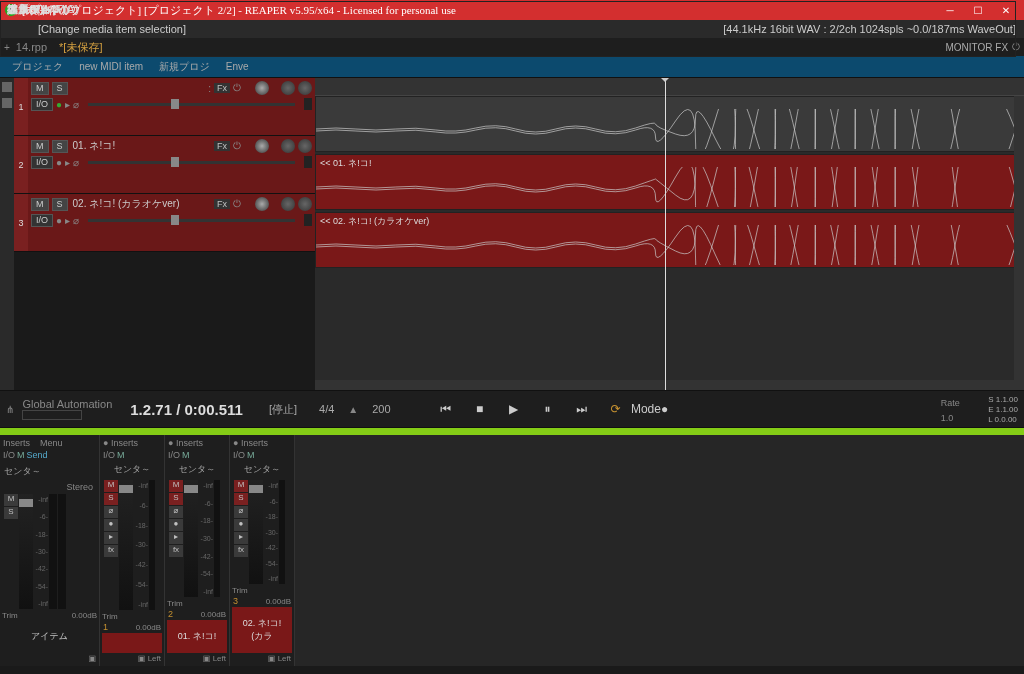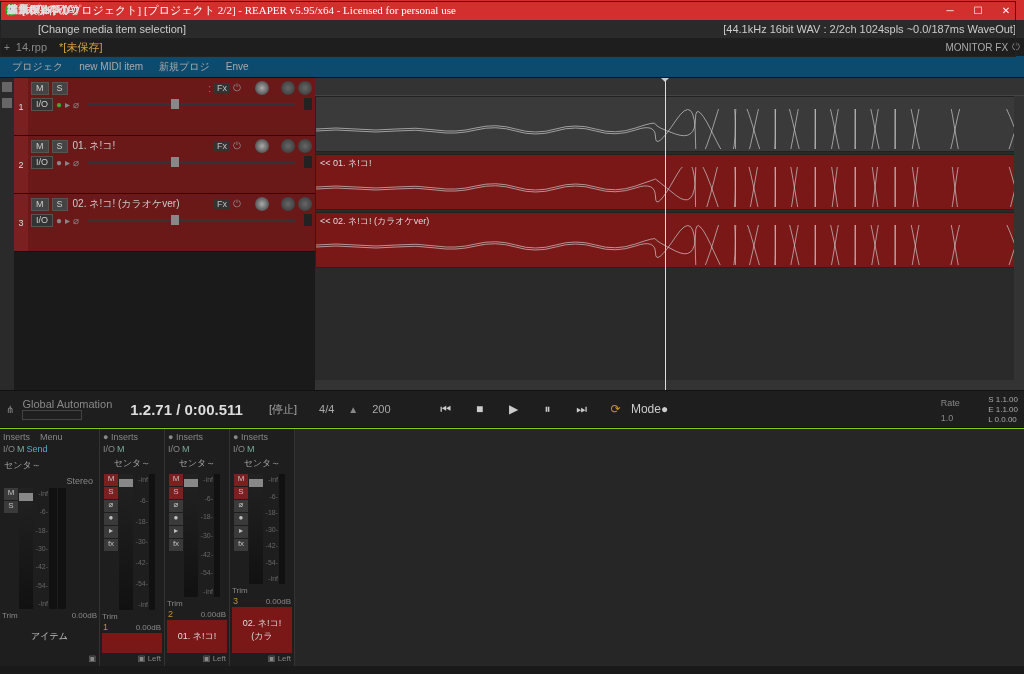--- a/index.html
+++ b/index.html
@@ -62,21 +62,21 @@
 .transport .auto { display: flex; flex-direction: column; font-size: 11px; color: #888; }
 .transport .time { color: #ddd; font-size: 15px; font-weight: bold; padding: 0 10px; }
 .transport .status { color: #aaa; font-size: 11px; padding: 0 8px; }
 .transport .sig { color: #aaa; font-size: 11px; padding: 0 6px; }
 .transport .tbtn { width: 26px; height: 22px; display: flex; align-items: center; justify-content: center; cursor: pointer; color: #ccc; font-size: 12px; }
 .transport .loop { color: #c49030; }
 .transport .spacer { flex: 1; }
 .transport .rate { color: #888; font-size: 9px; }
 .transport .sel { display: flex; flex-direction: column; font-size: 8px; color: #aaa; gap: 1px; }
 
-.mixer { background: #1e1e1e; height: 238px; display: flex; border-top: 1px solid #84cc16; }
+.mixer { background: #1e1e1e; height: 238px; display: flex; border-top: 7px solid #84cc16; }
 .mixstrip { width: 65px; border-right: 1px solid #333; display: flex; flex-direction: column; padding: 2px; }
 .mixstrip.master { width: 100px; }
 .mixstrip .ins { font-size: 9px; color: #888; padding: 1px; }
 .mixstrip .io { font-size: 9px; color: #888; display: flex; gap: 2px; padding: 1px; }
 .mixstrip .io .m { color: #7a9; }
 .mixstrip .pan { text-align: center; font-size: 9px; color: #aaa; padding: 2px 0; }
 .mixstrip .meters { flex: 1; display: flex; gap: 1px; padding: 2px; position: relative; }
 .mixstrip .fader { width: 14px; background: linear-gradient(#222,#111); position: relative; }
 .mixstrip .fader .thumb { position: absolute; width: 14px; height: 8px; background: #888; top: 5px; cursor: pointer; }
 .mixstrip .scale { width: 14px; display: flex; flex-direction: column; justify-content: space-between; font-size: 7px; color: #666; text-align: right; padding: 2px 0; }

